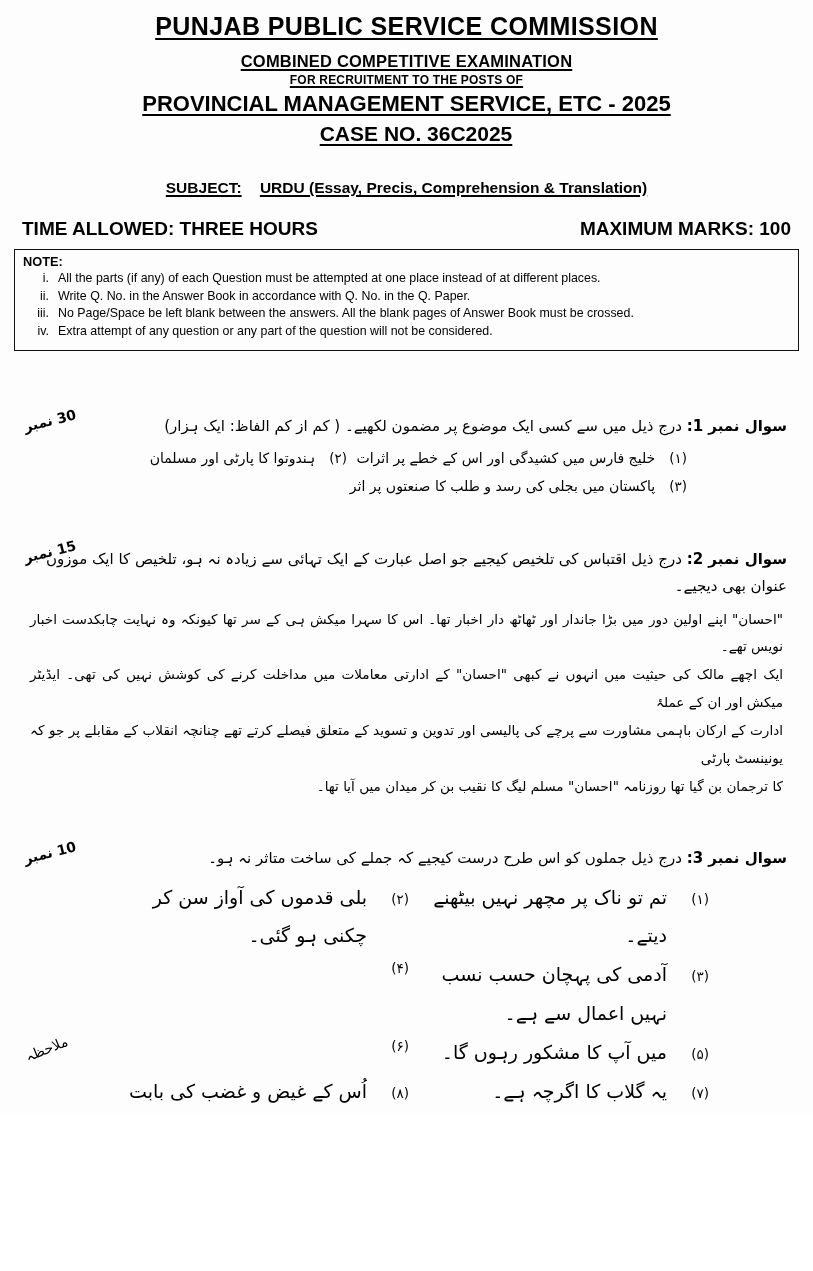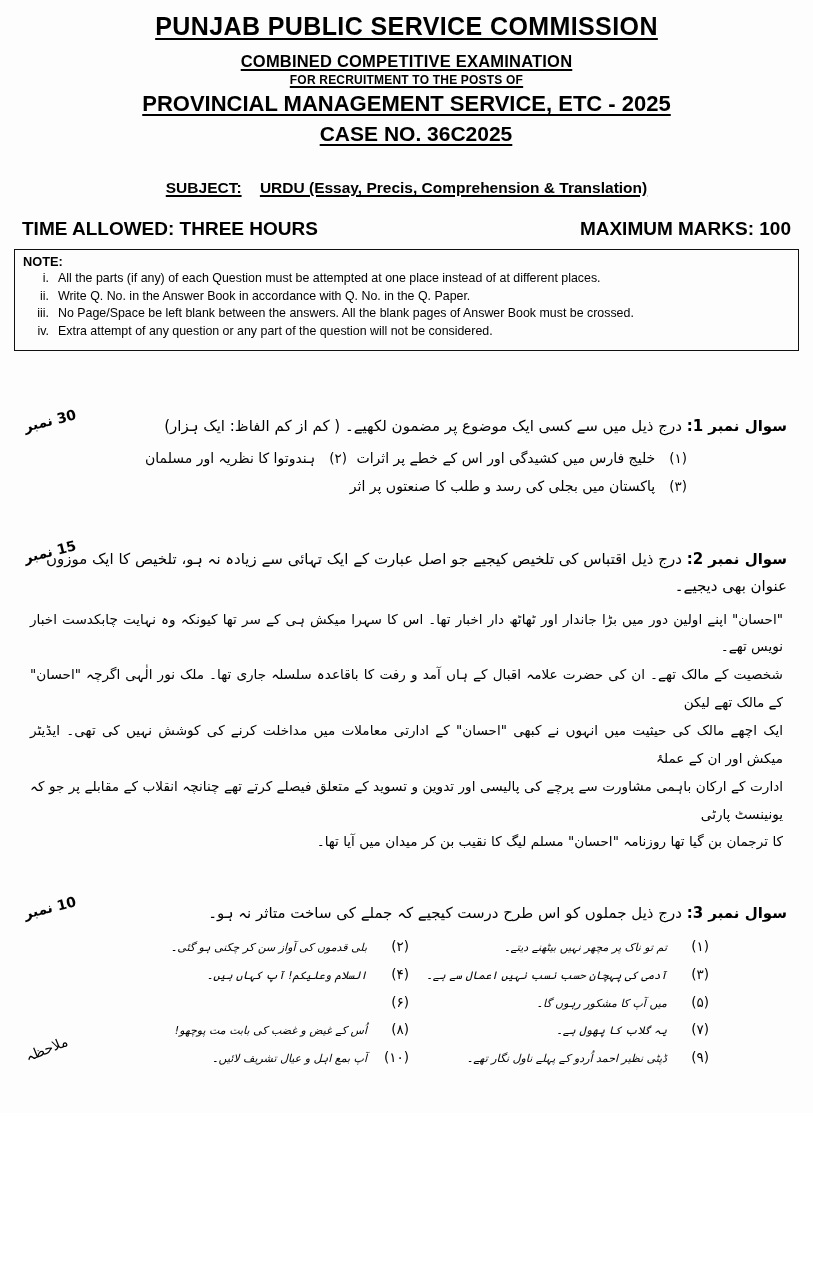--- a/index.html
+++ b/index.html
@@ -219,21 +219,21 @@
     line-height: 2.05;
   }
   .q3-cell {
     display: flex;
     flex-direction: row;
     align-items: baseline;
     width: 300px;
     flex: 0 0 300px;
   }
   .q3-cell .part-num { flex: 0 0 34px; margin-left: 8px; }
-  .q3-cell .part-text { font-size: 11px; font-style: italic; }
+  .q3-cell .part-text { font-size: 19px; }
 
   .footer-mark {
     position: absolute;
     left: 26px;
     bottom: 48px;
     font-family: "DejaVu Sans", sans-serif;
     font-size: 14px;
     direction: rtl;
     transform: rotate(-22deg);
     transform-origin: left center;
@@ -292,41 +292,40 @@
       <span>درج ذیل میں سے کسی ایک موضوع پر مضمون لکھیے۔ ( کم از کم الفاظ: ایک ہزار)</span>
     </div>
     <div class="q-parts">
       <div class="part-row q1-row1">
         <div class="part-cell cell-a">
           <span class="part-num">(۱)</span>
           <span class="part-text">خلیج فارس میں کشیدگی اور اس کے خطے پر اثرات</span>
         </div>
         <div class="part-cell">
           <span class="part-num">(۲)</span>
-          <span class="part-text">ہندوتوا کا نظریہ اور مسلمان</span>
+          <span class="part-text">ہندوتوا کا پارٹی اور مسلمان</span>
         </div>
       </div>
       <div class="part-row q1-row2">
         <div class="part-cell">
           <span class="part-num">(۳)</span>
           <span class="part-text">پاکستان میں بجلی کی رسد و طلب کا صنعتوں پر اثر</span>
         </div>
       </div>
     </div>
   </div>
 
   <div class="q-block" style="margin-top:46px;">
     <div class="marks-tag" style="top:4px;">15 نمبر</div>
     <div class="q-heading">
       <span class="q-num">سوال نمبر 2:</span>
       <span>درج ذیل اقتباس کی تلخیص کیجیے جو اصل عبارت کے ایک تہائی سے زیادہ نہ ہو، تلخیص کا ایک موزوں عنوان بھی دیجیے۔</span>
     </div>
     <div class="passage">
       <p>"احسان" اپنے اولین دور میں بڑا جاندار اور ٹھاٹھ دار اخبار تھا۔ اس کا سہرا میکش ہی کے سر تھا کیونکہ وہ نہایت چابکدست اخبار نویس تھے۔</p>
-      <p>شخصیت کے مالک تھے۔ ان کی حضرت علامہ اقبال کے ہاں آمد و رفت کا باقاعدہ سلسلہ جاری تھا۔ ملک نور الٰہی اگرچہ "احسان" کے مالک تھے لیکن</p>
       <p>ایک اچھے مالک کی حیثیت میں انہوں نے کبھی "احسان" کے ادارتی معاملات میں مداخلت کرنے کی کوشش نہیں کی تھی۔ ایڈیٹر میکش اور ان کے عملۂ</p>
       <p>ادارت کے ارکان باہمی مشاورت سے پرچے کی پالیسی اور تدوین و تسوید کے متعلق فیصلے کرتے تھے چنانچہ انقلاب کے مقابلے پر جو کہ یونینسٹ پارٹی</p>
       <p>کا ترجمان بن گیا تھا روزنامہ "احسان" مسلم لیگ کا نقیب بن کر میدان میں آیا تھا۔</p>
     </div>
   </div>
 
   <div class="q-block" style="margin-top:44px;">
     <div class="marks-tag" style="top:6px;">10 نمبر</div>
     <div class="q-heading">
       <span class="q-num">سوال نمبر 3:</span>
@@ -343,36 +342,35 @@
           <span class="part-text">بلی قدموں کی آواز سن کر چکنی ہو گئی۔</span>
         </div>
       </div>
       <div class="q3-row">
         <div class="q3-cell">
           <span class="part-num">(۳)</span>
           <span class="part-text">آدمی کی پہچان حسب نسب نہیں اعمال سے ہے۔</span>
         </div>
         <div class="q3-cell">
           <span class="part-num">(۴)</span>
-          <span class="part-text">السلام وعلیکم! آپ کہاں ہیں۔</span>
         </div>
       </div>
       <div class="q3-row">
         <div class="q3-cell">
           <span class="part-num">(۵)</span>
           <span class="part-text">میں آپ کا مشکور رہوں گا۔</span>
         </div>
         <div class="q3-cell">
           <span class="part-num">(۶)</span>
         </div>
       </div>
       <div class="q3-row">
         <div class="q3-cell">
           <span class="part-num">(۷)</span>
-          <span class="part-text">یہ گلاب کا پھول ہے۔</span>
+          <span class="part-text">یہ گلاب کا اگرچہ ہے۔</span>
         </div>
         <div class="q3-cell">
           <span class="part-num">(۸)</span>
           <span class="part-text">اُس کے غیض و غضب کی بابت مت پوچھو!</span>
         </div>
       </div>
       <div class="q3-row">
         <div class="q3-cell">
           <span class="part-num">(۹)</span>
           <span class="part-text">ڈپٹی نظیر احمد اُردو کے پہلے ناول نگار تھے۔</span>

